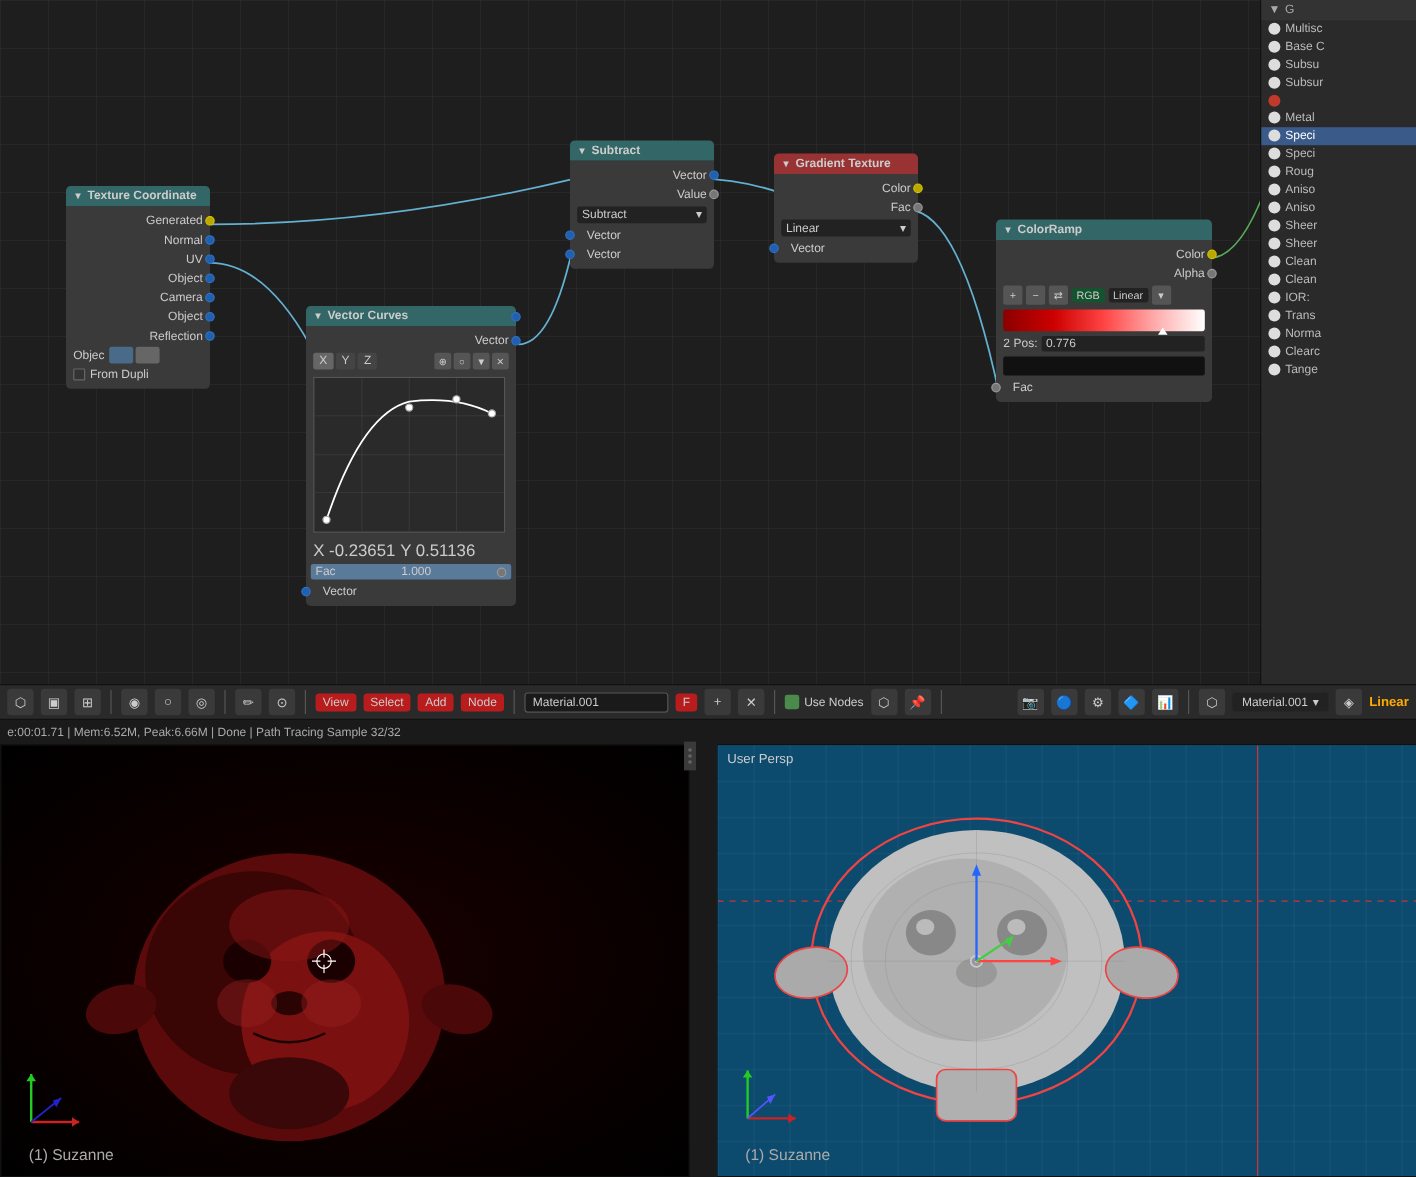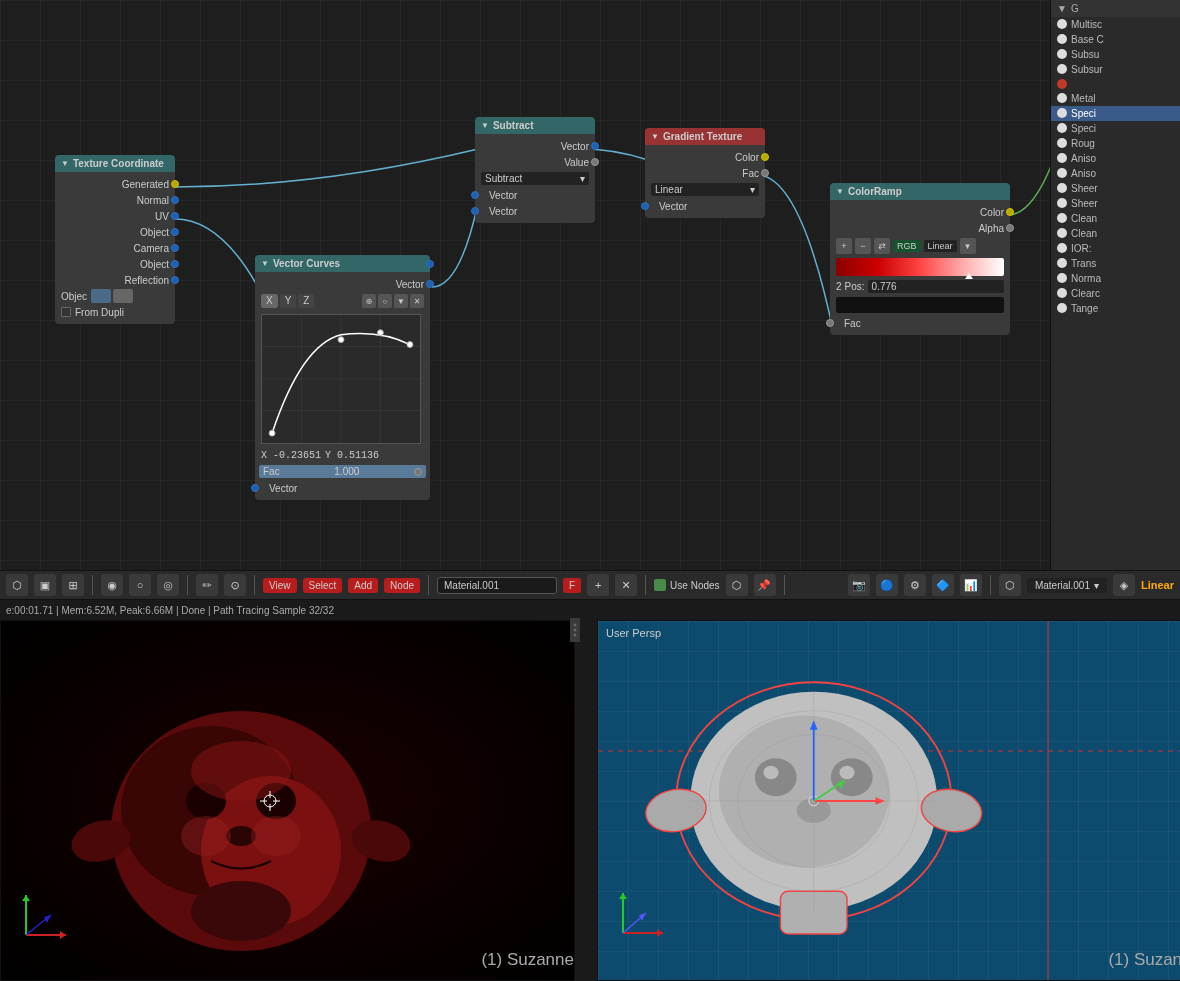--- a/index.html
+++ b/index.html
@@ -369,22 +369,22 @@
       font-size: 11px;
       color: #ccc;
       z-index: 10;
     }
 
     .viewport-object-name {
       position: absolute;
       bottom: 10px;
       left: 0;
       right: 0;
-      text-align: right;
-      font-size: 17px;
+      text-align: left;
+      font-size: 13px;
       color: #aaa;
       padding-left: 23px;
     }
 
     
     .axes {
       position: absolute;
       bottom: 35px;
       left: 15px;
       width: 60px;
@@ -573,21 +573,21 @@
 
           <path d="M 10 120 Q 40 30 80 20 Q 120 15 150 30" stroke="#ffffff" stroke-width="1.5" fill="none"></path>
 
           <circle cx="10" cy="120" r="3" fill="#fff" stroke="#aaa" stroke-width="1"></circle>
           <circle cx="80" cy="25" r="3" fill="#fff" stroke="#aaa" stroke-width="1"></circle>
           <circle cx="120" cy="18" r="3" fill="#fff" stroke="#aaa" stroke-width="1"></circle>
           <circle cx="150" cy="30" r="3" fill="#fff" stroke="#aaa" stroke-width="1"></circle>
         </svg>
       </div>
 
-      <div style="display:flex;align-items:flex-start;padding:2px 6px;gap:4px;font-size:10px;font-family:Liberation Mono, monospace;">
+      <div style="display:flex;align-items:flex-start;padding:2px 6px;gap:4px;font-size:14px;">
         <span>X -0.23651</span>
         <span>Y 0.51136</span>
       </div>
 
       <div class="fac-row">
         <span>Fac</span>
         <span>1.000</span>
         <div class="socket socket-left socket-grey" style="position:relative;left:0;"></div>
       </div>
 

